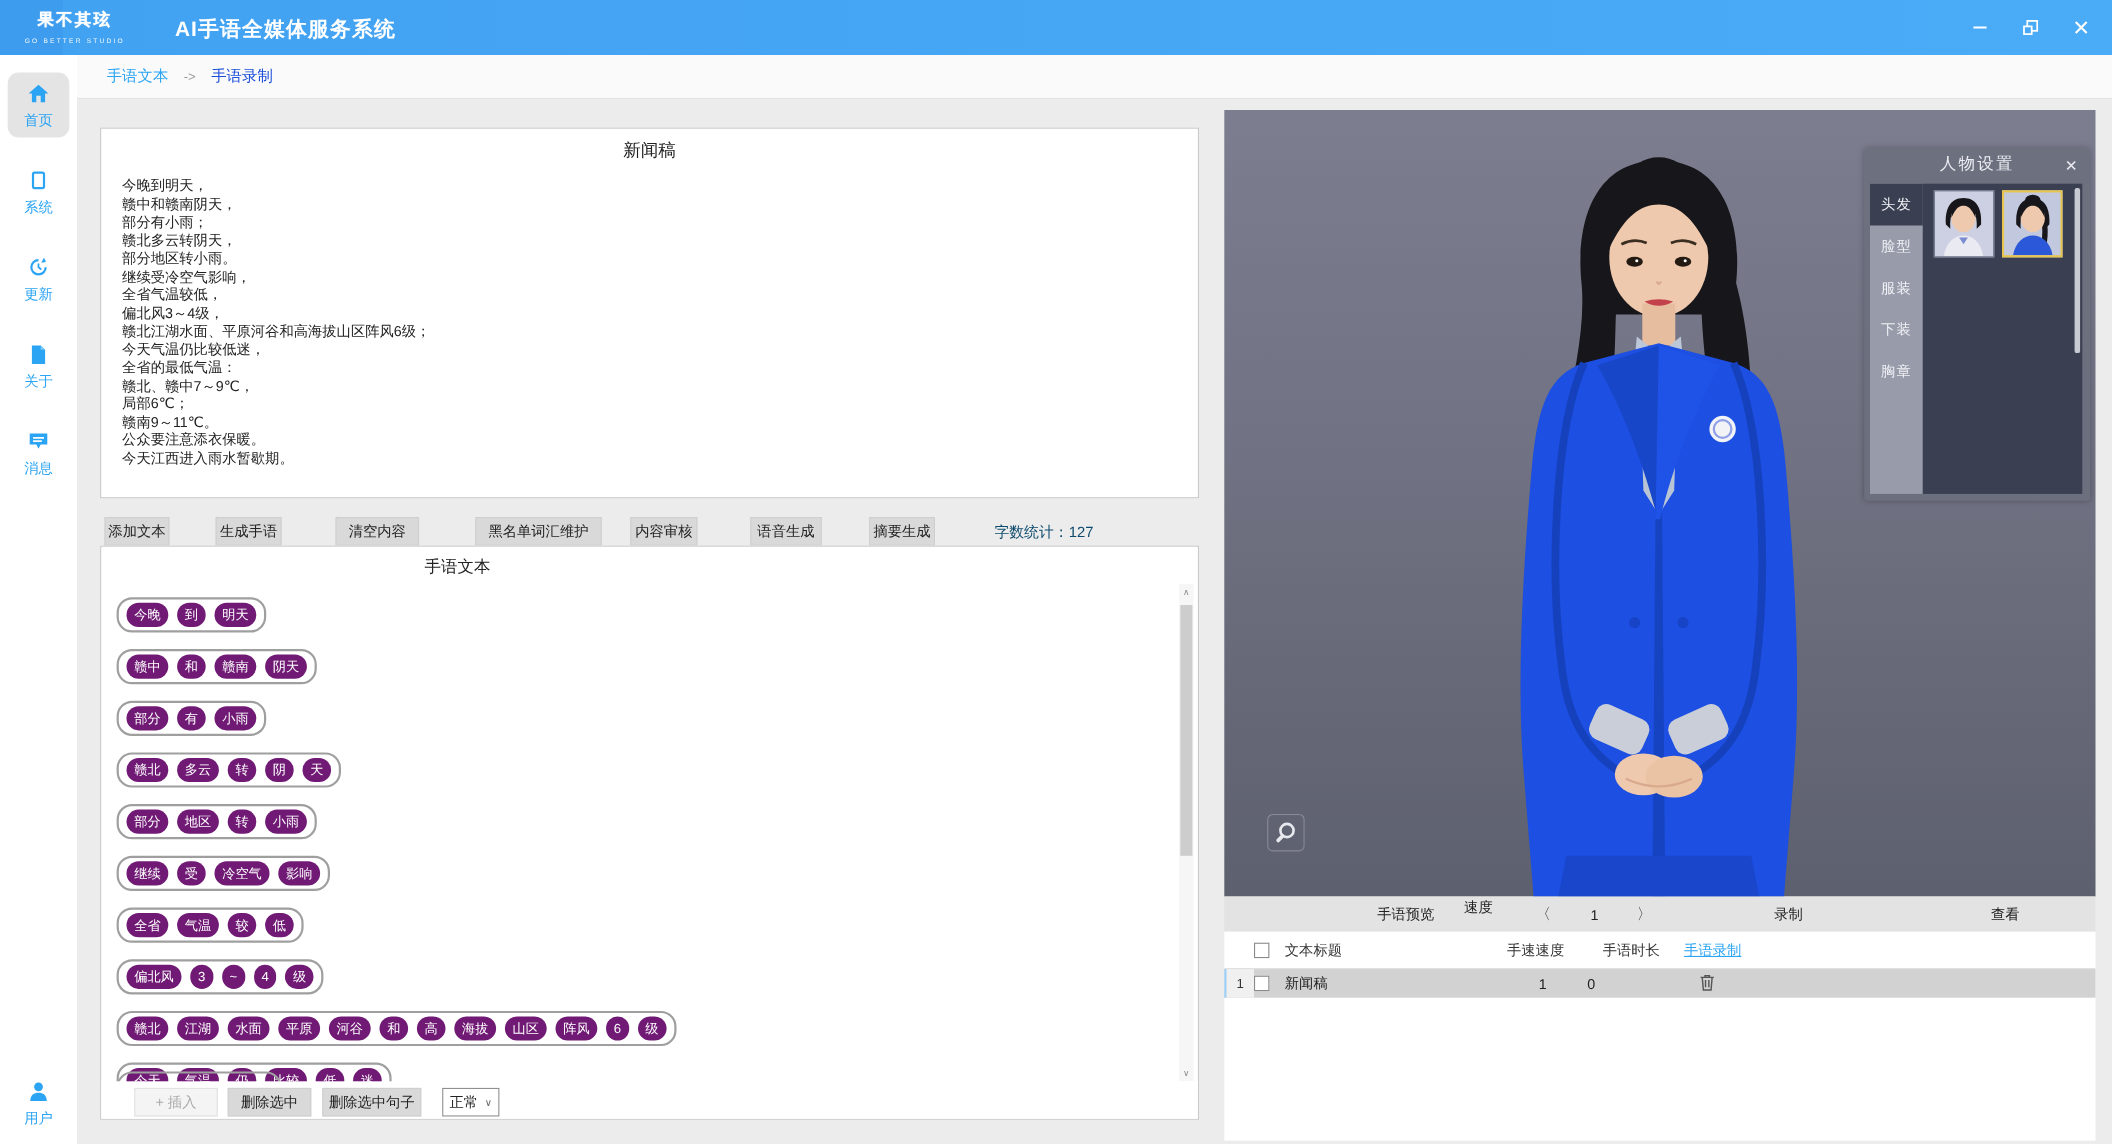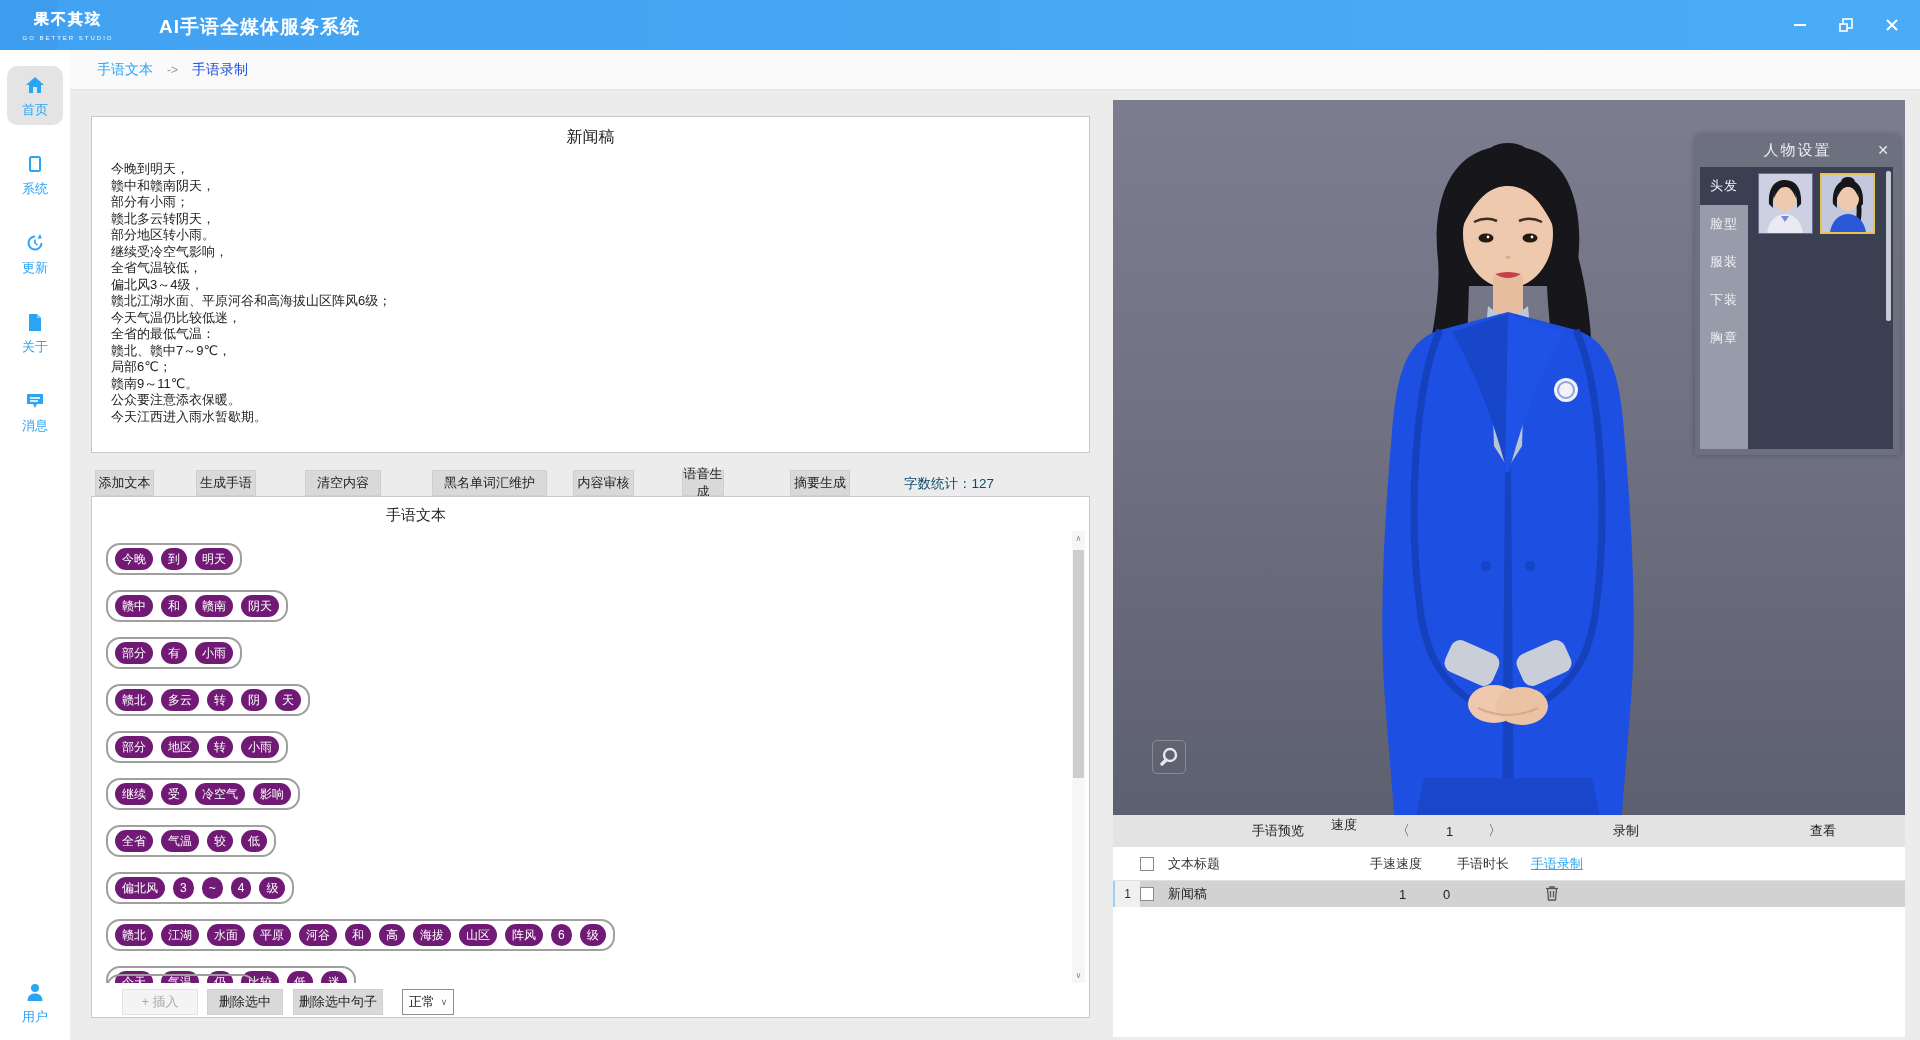--- a/index.html
+++ b/index.html
@@ -229,21 +229,21 @@
 
 <div class="action-row" id="actionRow">
   <div class="word-count">
     <span>字数统计：</span><span>127</span>
   </div>
 <button class="act-btn" style="left:95px;width:59px;">添加文本</button>
     <button class="act-btn" style="left:196px;width:60px;">生成手语</button>
     <button class="act-btn" style="left:305px;width:76px;">清空内容</button>
     <button class="act-btn" style="left:432px;width:115px;">黑名单词汇维护</button>
     <button class="act-btn" style="left:573px;width:61px;">内容审核</button>
-    <button class="act-btn" style="left:682px;width:42px;">语音生成</button>
+    <button class="act-btn" style="left:682px;width:65px;">语音生成</button>
     <button class="act-btn" style="left:790px;width:60px;">摘要生成</button>
   </div>
 
 <div class="panel sign-panel">
   <div class="sign-title">手语文本</div>
   <div class="chip-area" id="chipArea">
       <div class="chip-group">
         <span class="chip">今晚</span>
         <span class="chip">到</span>
         <span class="chip">明天</span>

